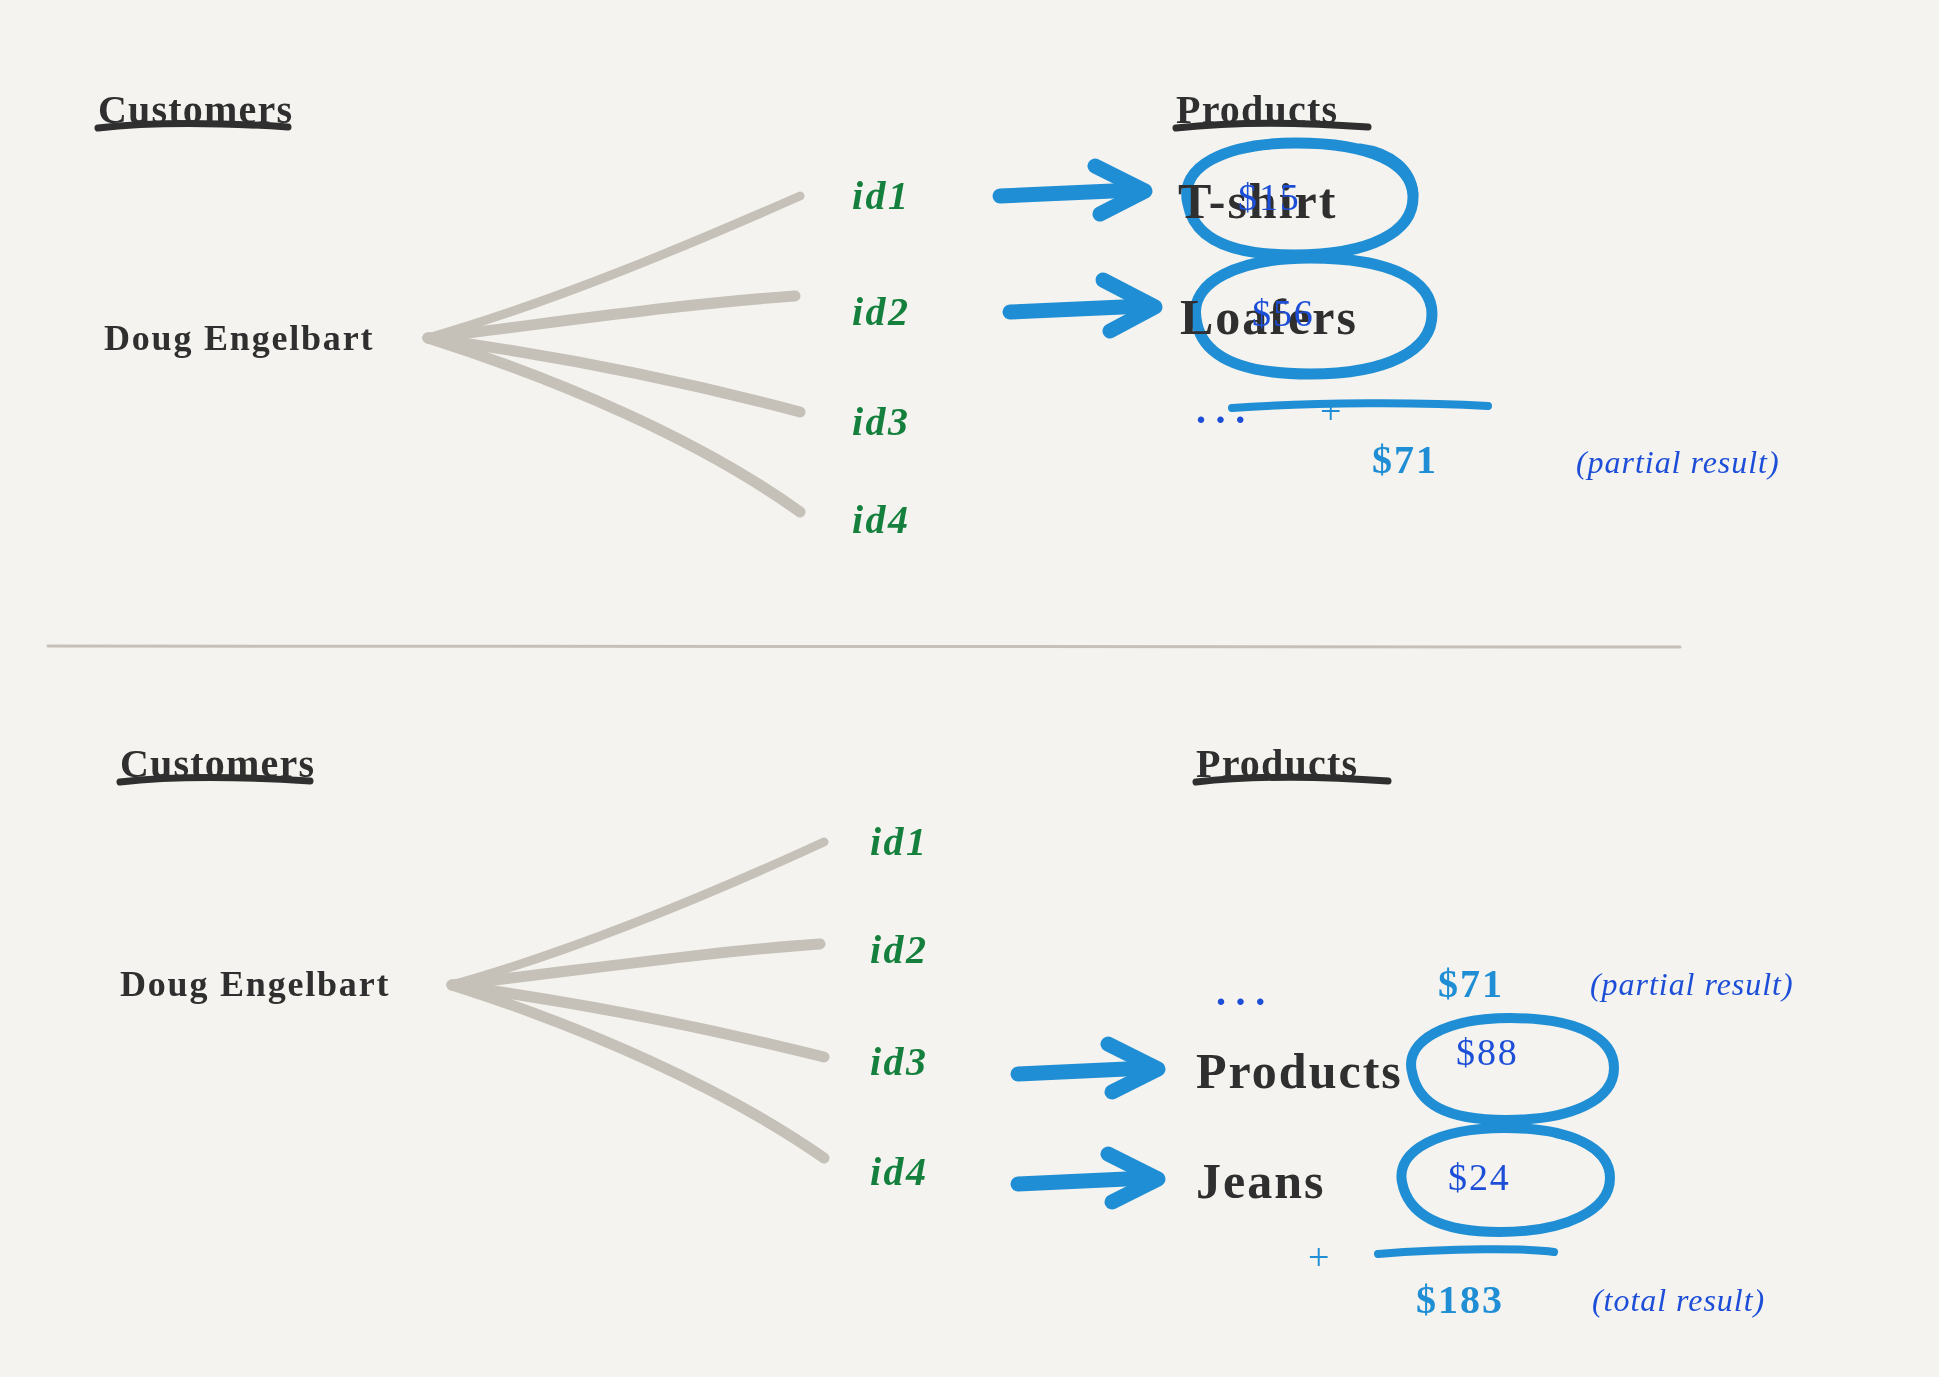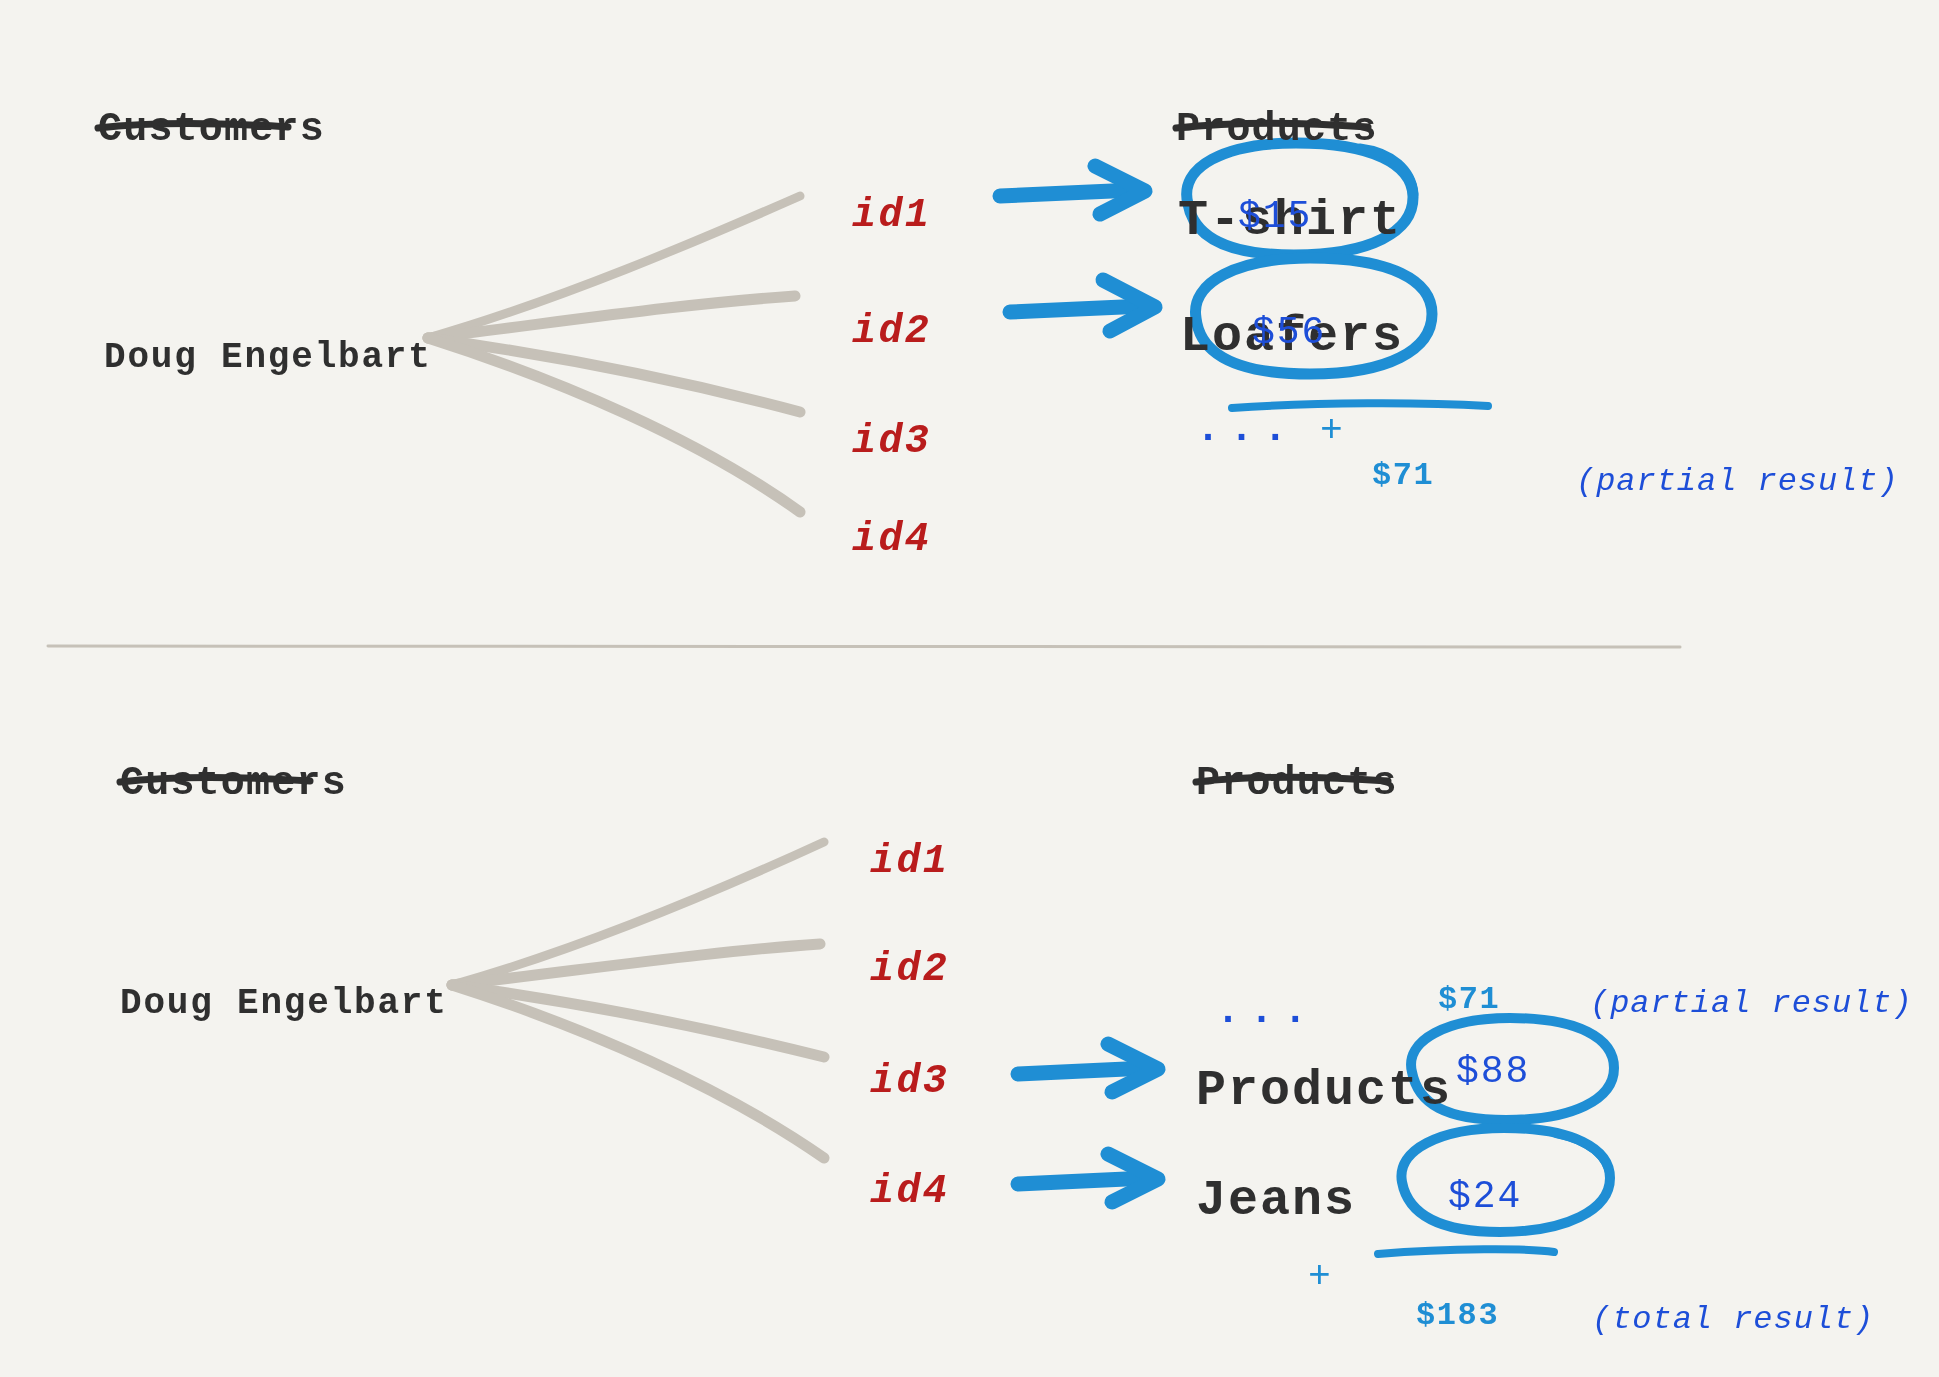--- a/index.html
+++ b/index.html
@@ -23,30 +23,29 @@
   
   .t {
     position: absolute;
     white-space: nowrap;
     line-height: 1;
     font-family: "DejaVu Sans", sans-serif;
   }
 
   
   .hand {
-    font-family: Liberation Mono, monospace;
+    font-family: Liberation Serif, serif;
     font-weight: 600;
     letter-spacing: 0.02em;
     transform-origin: left center;
-    margin-top: 20px;
   }
 
   .ink-dark   { color: #2f2f2f; }
   .ink-blue   { color: #1f8ed4; }
-  .ink-blue-l { color: #b91c1c; }
+  .ink-blue-l { color: #15803d; }
   .ink-gray   { color: #1d4ed8; }
 
   .heading {
     font-size: 40px;
     font-weight: 600;
     letter-spacing: 0.03em;
   }
 
   .name-label {
     font-size: 36px;
@@ -67,21 +66,21 @@
     letter-spacing: 0.04em;
   }
 
   .price-label {
     font-size: 38px;
     font-weight: 500;
     letter-spacing: 0.05em;
   }
 
   .sum-label {
-    font-size: 32px;
+    font-size: 40px;
     font-weight: 600;
     letter-spacing: 0.05em;
   }
 
   .annot-label {
     font-size: 32px;
     font-weight: 500;
     letter-spacing: 0.03em;
     font-style: italic;
     text-align: center;

